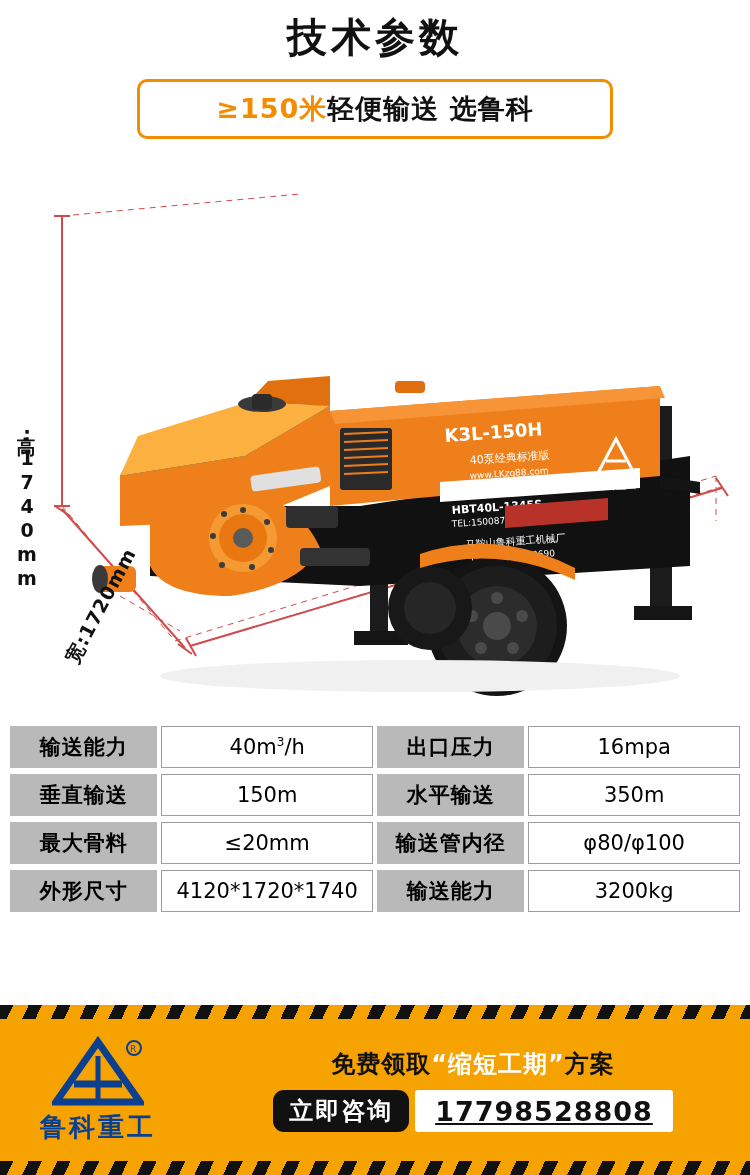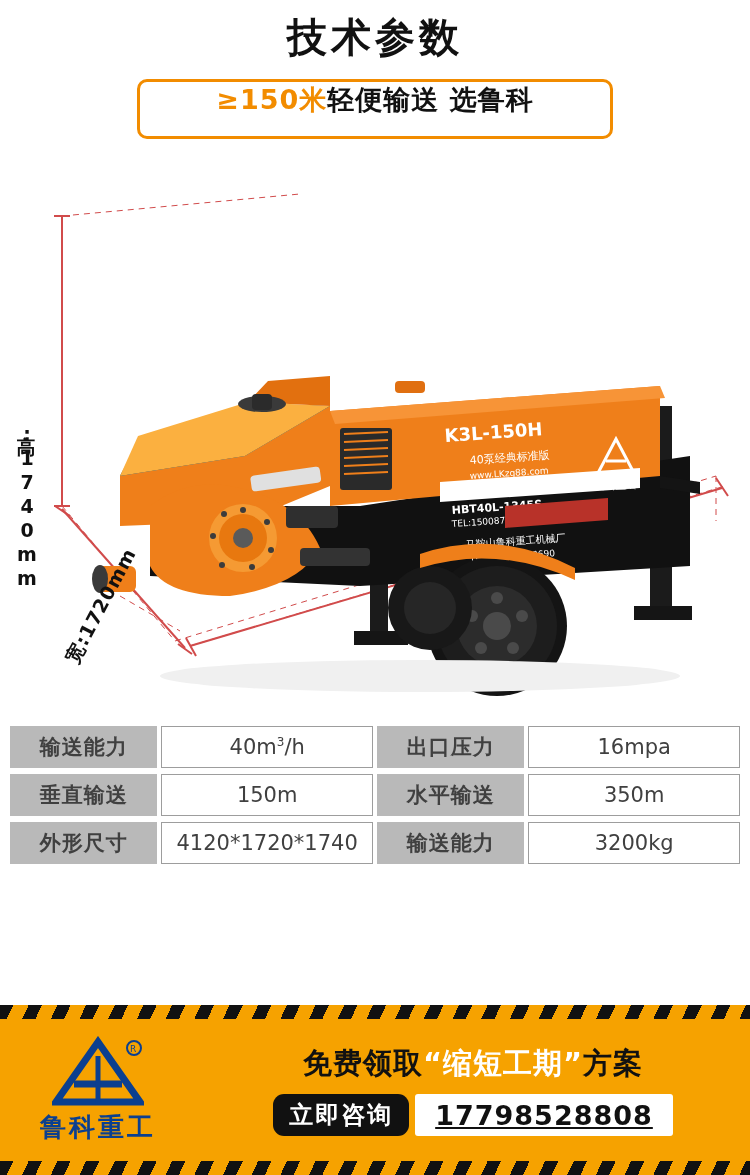--- a/index.html
+++ b/index.html
@@ -29,20 +29,21 @@
     padding-top:17px;
     line-height:1;
   }
   .sub-pill{
     margin:22px auto 0;
     width:470px;
     height:54px;
     border:3px solid #F28C00;
     border-radius:10px;
     display:flex;
+    align-items:center;
     justify-content:center;
     font-size:27px;
     font-weight:bold;
     color:#111111;
     letter-spacing:1px;
   }
   .sub-pill .accent{color:#F28C00;}
 
   
   .hero{
@@ -85,21 +86,21 @@
     border-collapse:separate;
     border-spacing:4px 6px;
     margin:0 auto;
     width:738px;
   }
   table.spec-table td{
     height:38px;
     font-size:21px;
     text-align:center;
     vertical-align:middle;
-    color:#404040;
+    color:#000000;
   }
   td.k{
     background:#b9b9b9;
     width:140px;
     font-weight:bold;
     letter-spacing:1px;
   }
   td.v{
     background:#ffffff;
     border:1px solid #9d9d9d;
@@ -140,21 +141,21 @@
     font-weight:bold;
     color:#0b3f8f;
     letter-spacing:3px;
     font-family:"DejaVu Serif","Liberation Serif",serif;
   }
   .footer-right{
     flex:1;height:142px;display:flex;flex-direction:column;
     justify-content:center;align-items:center;
   }
   .f-line1{
-    font-size:29px;font-weight:bold;color:#111111;letter-spacing:1px;
+    font-size:24px;font-weight:bold;color:#111111;letter-spacing:1px;
     margin-bottom:10px;white-space:nowrap;
   }
   .f-line1 .hl{color:#ffffff;}
   .cta-row{display:flex;align-items:stretch;height:42px;}
   .cta-btn{
     background:#111111;color:#ffffff;font-size:24px;font-weight:bold;
     padding:0 16px;display:flex;align-items:center;border-radius:11px;
     letter-spacing:2px;
   }
   .cta-phone{
@@ -313,20 +314,26 @@
         <td class="k">输送能力</td>
         <td class="v">40m<sup>3</sup>/h</td>
         <td class="k">出口压力</td>
         <td class="v">16mpa</td>
       </tr>
       <tr>
         <td class="k">垂直输送</td>
         <td class="v">150m</td>
         <td class="k">水平输送</td>
         <td class="v">350m</td>
+      </tr>
+      <tr>
+        <td class="k">最大骨料</td>
+        <td class="v">≤20mm</td>
+        <td class="k">输送管内径</td>
+        <td class="v">φ80/φ100</td>
       </tr>
       <tr>
         <td class="k">外形尺寸</td>
         <td class="v">4120*1720*1740</td>
         <td class="k">输送能力</td>
         <td class="v">3200kg</td>
       </tr>
     </tbody>
       </table>
   </div>

